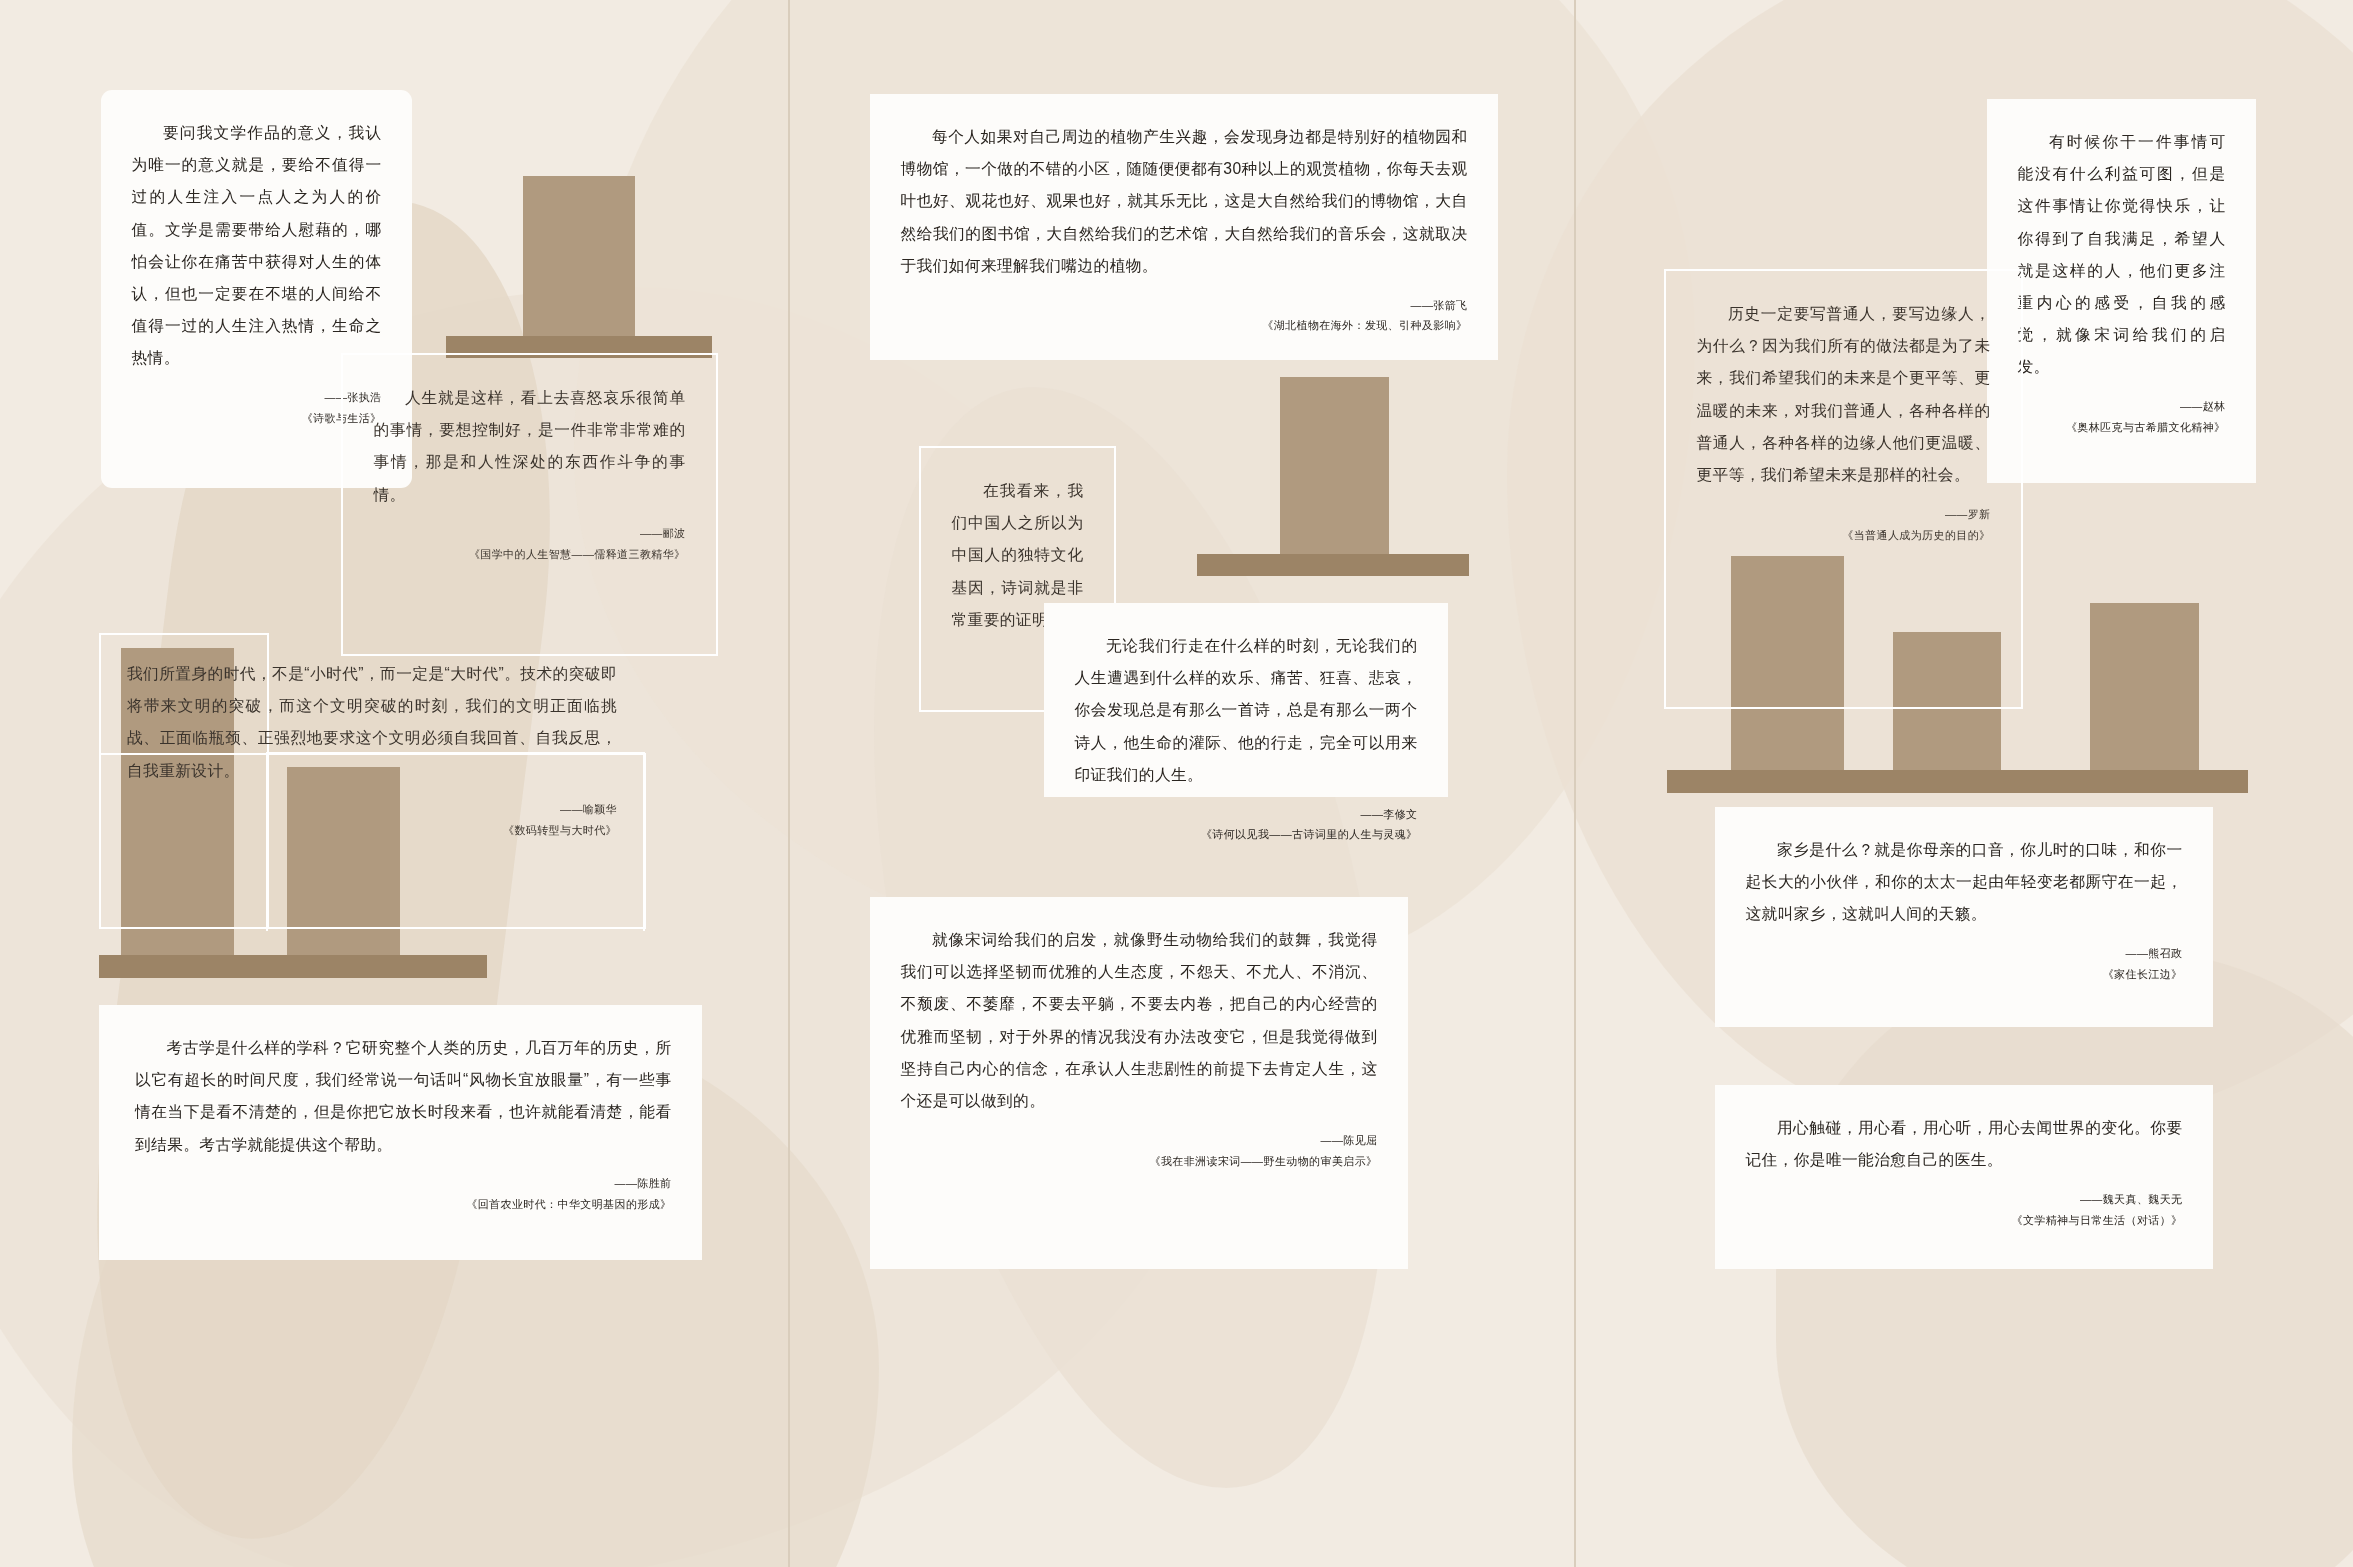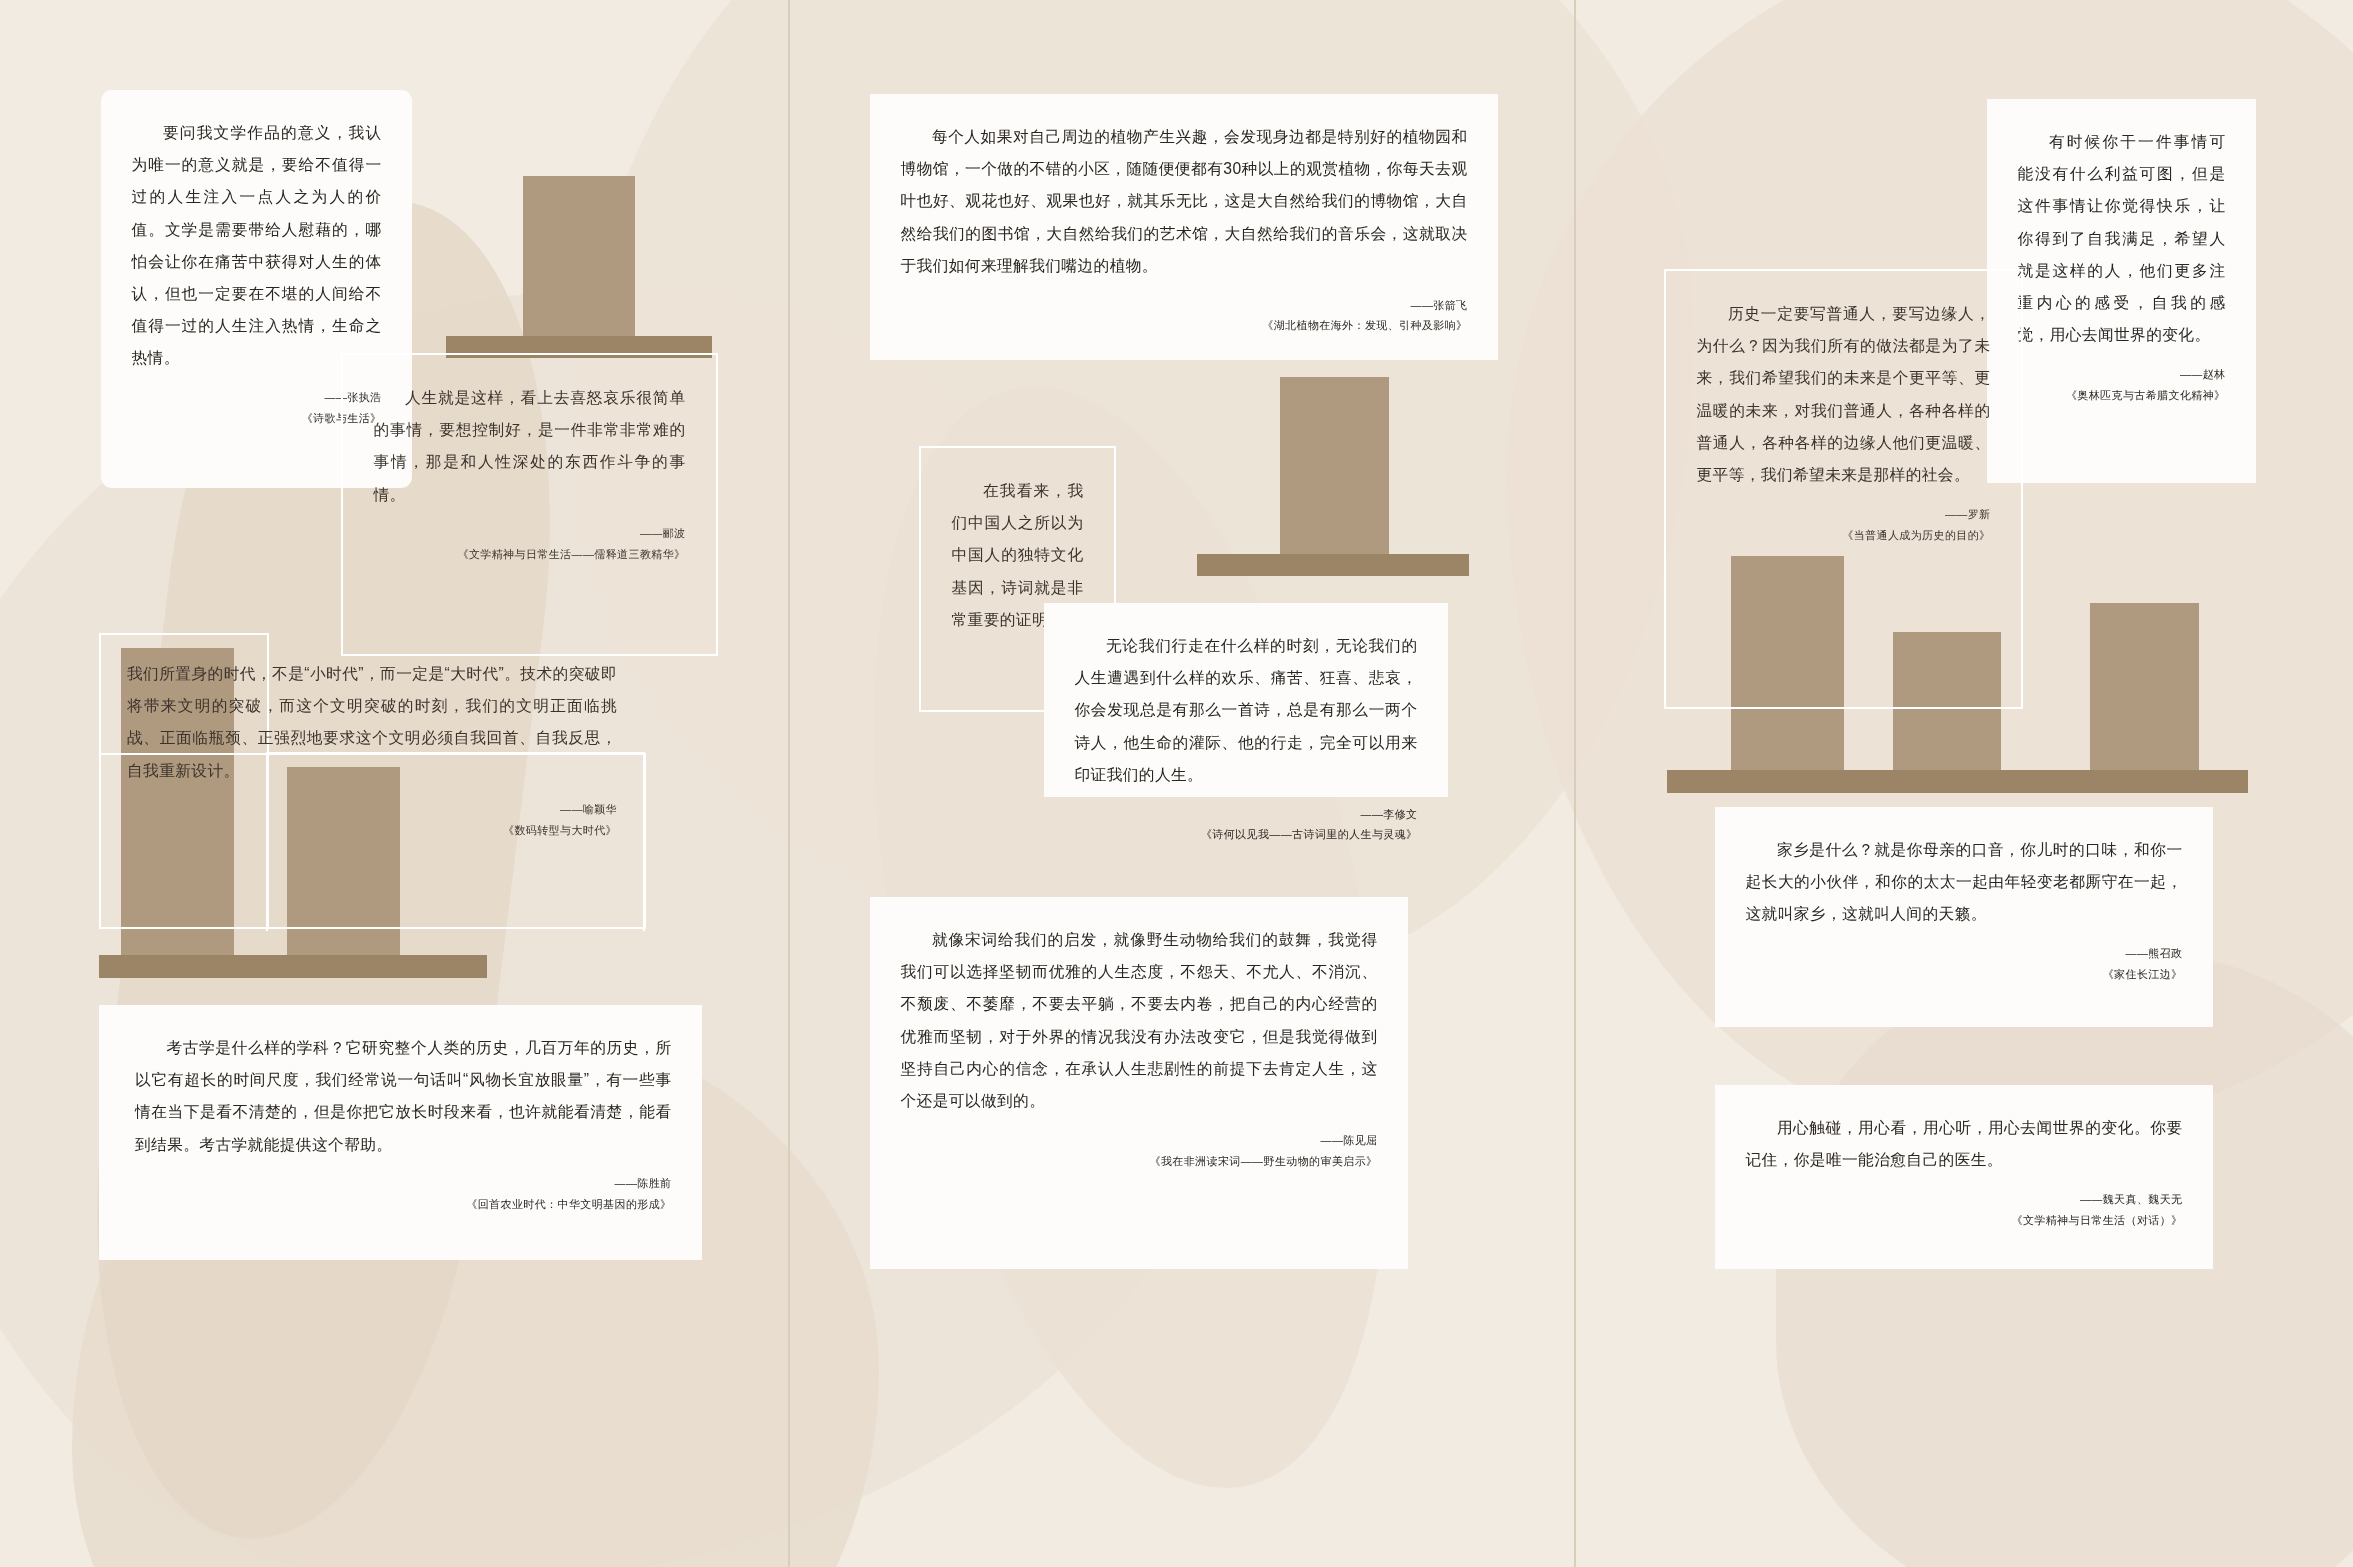--- a/index.html
+++ b/index.html
@@ -168,21 +168,21 @@
     <div class="attr">
       <span class="author">——张执浩</span>
       <span class="source">《诗歌与生活》</span>
     </div>
   </div>
 
   <div class="card outline" style="left:341px; top:353px; width:377px; height:303px;">
     <div class="body indent">人生就是这样，看上去喜怒哀乐很简单的事情，要想控制好，是一件非常非常难的事情，那是和人性深处的东西作斗争的事情。</div>
     <div class="attr">
       <span class="author">——郦波</span>
-      <span class="source">《文学精神与日常生活——儒释道三教精华》</span>
+      <span class="source">《国学中的人生智慧——儒释道三教精华》</span>
     </div>
   </div>
 
   <div class="step-border" style="left:99px; top:633px; width:170px; height:296px;"></div>
   <div class="step-border" style="left:99px; top:753px; width:547px; height:176px; border-left:none;"></div>
   <div class="step-border" style="left:266px; top:752px; width:379px; height:179px; border-bottom:none;"></div>
   <div class="card outline-step" style="left:100px; top:635px; width:544px; height:294px; padding:23px 27px;">
     <div class="body">我们所置身的时代，不是“小时代”，而一定是“大时代”。技术的突破即将带来文明的突破，而这个文明突破的时刻，我们的文明正面临挑战、正面临瓶颈、正强烈地要求这个文明必须自我回首、自我反思，自我重新设计。</div>
     <div class="attr">
       <span class="author">——喻颖华</span>
@@ -220,21 +220,21 @@
 
   <div class="card plain" style="left:870px; top:897px; width:538px; height:372px;">
     <div class="body indent">就像宋词给我们的启发，就像野生动物给我们的鼓舞，我觉得我们可以选择坚韧而优雅的人生态度，不怨天、不尤人、不消沉、不颓废、不萎靡，不要去平躺，不要去内卷，把自己的内心经营的优雅而坚韧，对于外界的情况我没有办法改变它，但是我觉得做到坚持自己内心的信念，在承认人生悲剧性的前提下去肯定人生，这个还是可以做到的。</div>
     <div class="attr">
       <span class="author">——陈见屈</span>
       <span class="source">《我在非洲读宋词——野生动物的审美启示》</span>
     </div>
   </div>
 
   <div class="card plain" style="left:1987px; top:99px; width:269px; height:384px;">
-    <div class="body indent">有时候你干一件事情可能没有什么利益可图，但是这件事情让你觉得快乐，让你得到了自我满足，希望人就是这样的人，他们更多注重内心的感受，自我的感觉，用心去闻世界的变化。</div>
+    <div class="body indent">有时候你干一件事情可能没有什么利益可图，但是这件事情让你觉得快乐，让你得到了自我满足，希望人就是这样的人，他们更多注重内心的感受，自我的感觉，就像宋词给我们的启发。</div>
     <div class="attr">
       <span class="author">——赵林</span>
       <span class="source">《奥林匹克与古希腊文化精神》</span>
     </div>
   </div>
 
   <div class="card outline" style="left:1664px; top:269px; width:359px; height:440px;">
     <div class="body indent">历史一定要写普通人，要写边缘人，为什么？因为我们所有的做法都是为了未来，我们希望我们的未来是个更平等、更温暖的未来，对我们普通人，各种各样的普通人，各种各样的边缘人他们更温暖、更平等，我们希望未来是那样的社会。</div>
     <div class="attr">
       <span class="author">——罗新</span>

